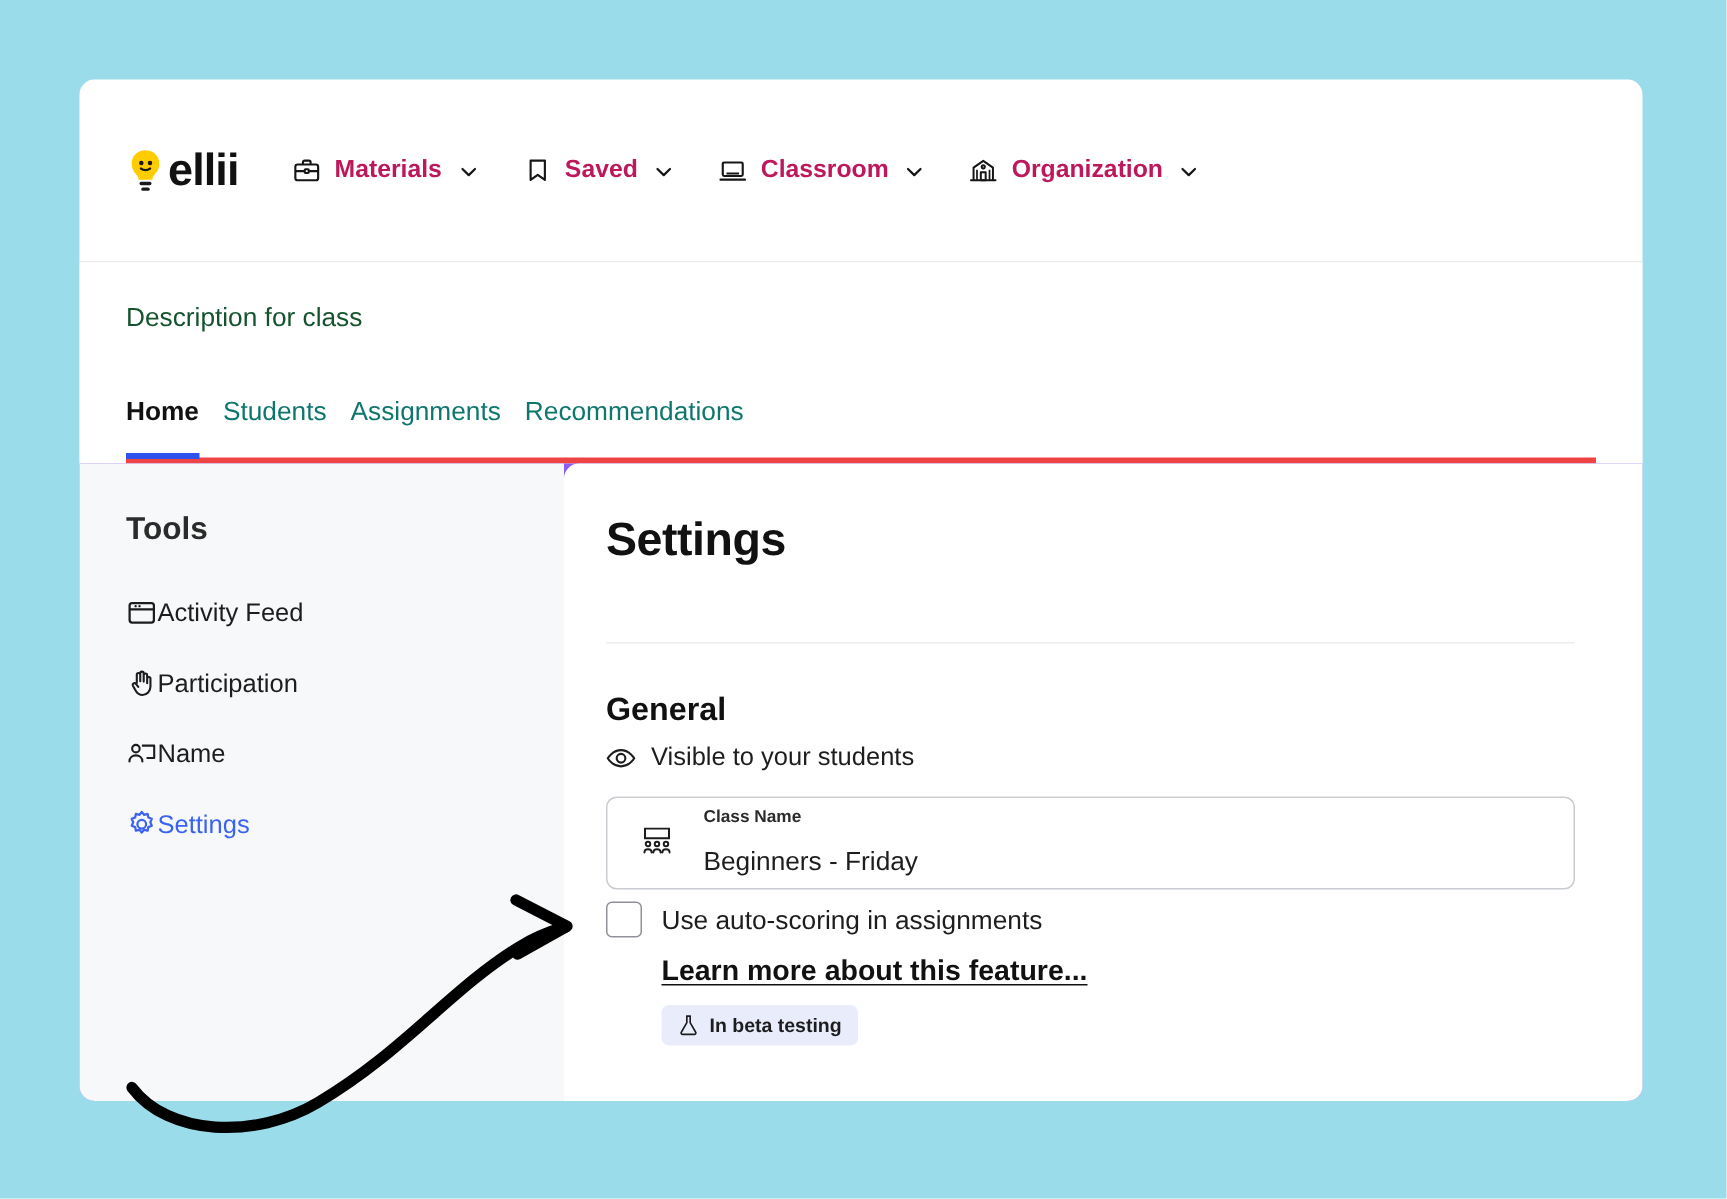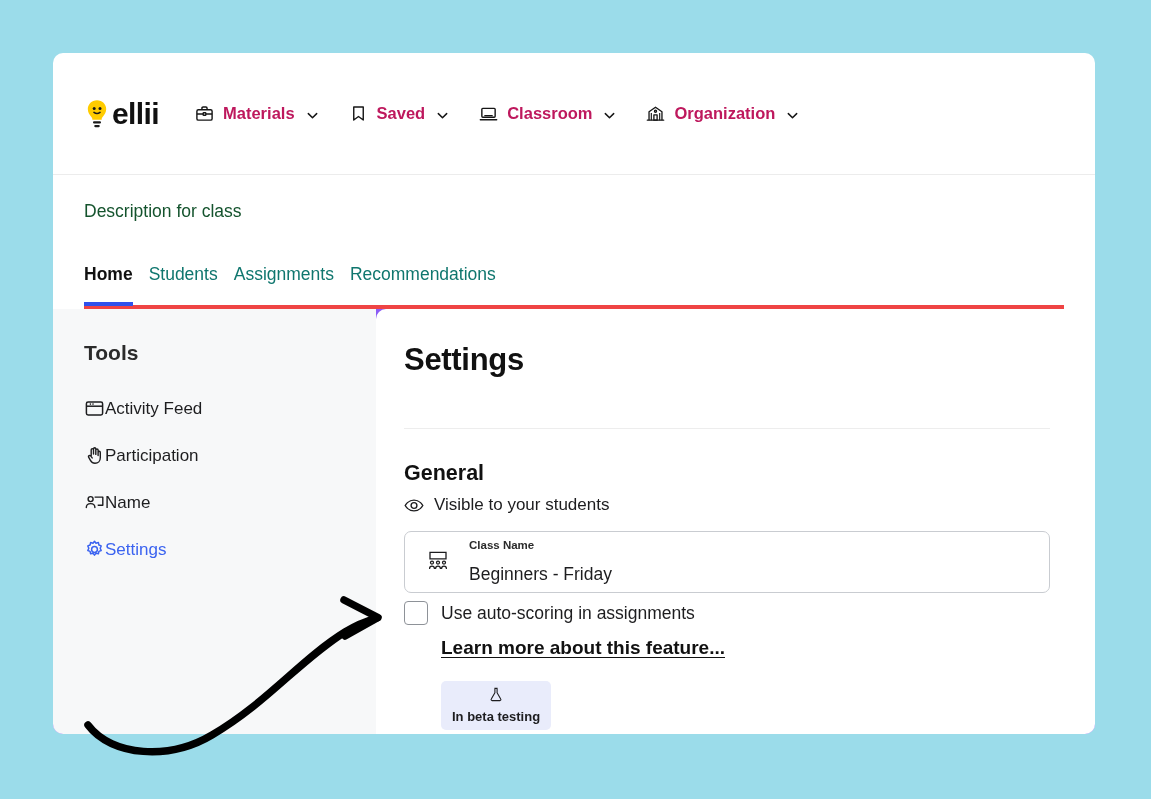--- a/index.html
+++ b/index.html
@@ -242,31 +242,30 @@
     font-size: 19px;
     font-weight: 700;
     color: #111111;
     text-decoration: underline;
     text-underline-offset: 3px;
     cursor: pointer;
   }
 
   .beta-badge {
     margin-left: 37px;
-    margin-top: 22px;
+    margin-top: 11px;
     display: inline-flex;
     align-items: center;
     gap: 7px;
     background: #e9ecfb;
     border-radius: 5px;
     padding: 6px 11px;
     font-size: 13px;
     font-weight: 700;
     color: #1d1d1f;
-    flex-direction: column;
   }
 
   .beta-badge .ico { width: 14px; height: 15px; display: block; flex: none; }
 
   
   .arrow-layer {
     position: absolute;
     left: 0; top: 0;
     width: 1151px;
     height: 799px;

